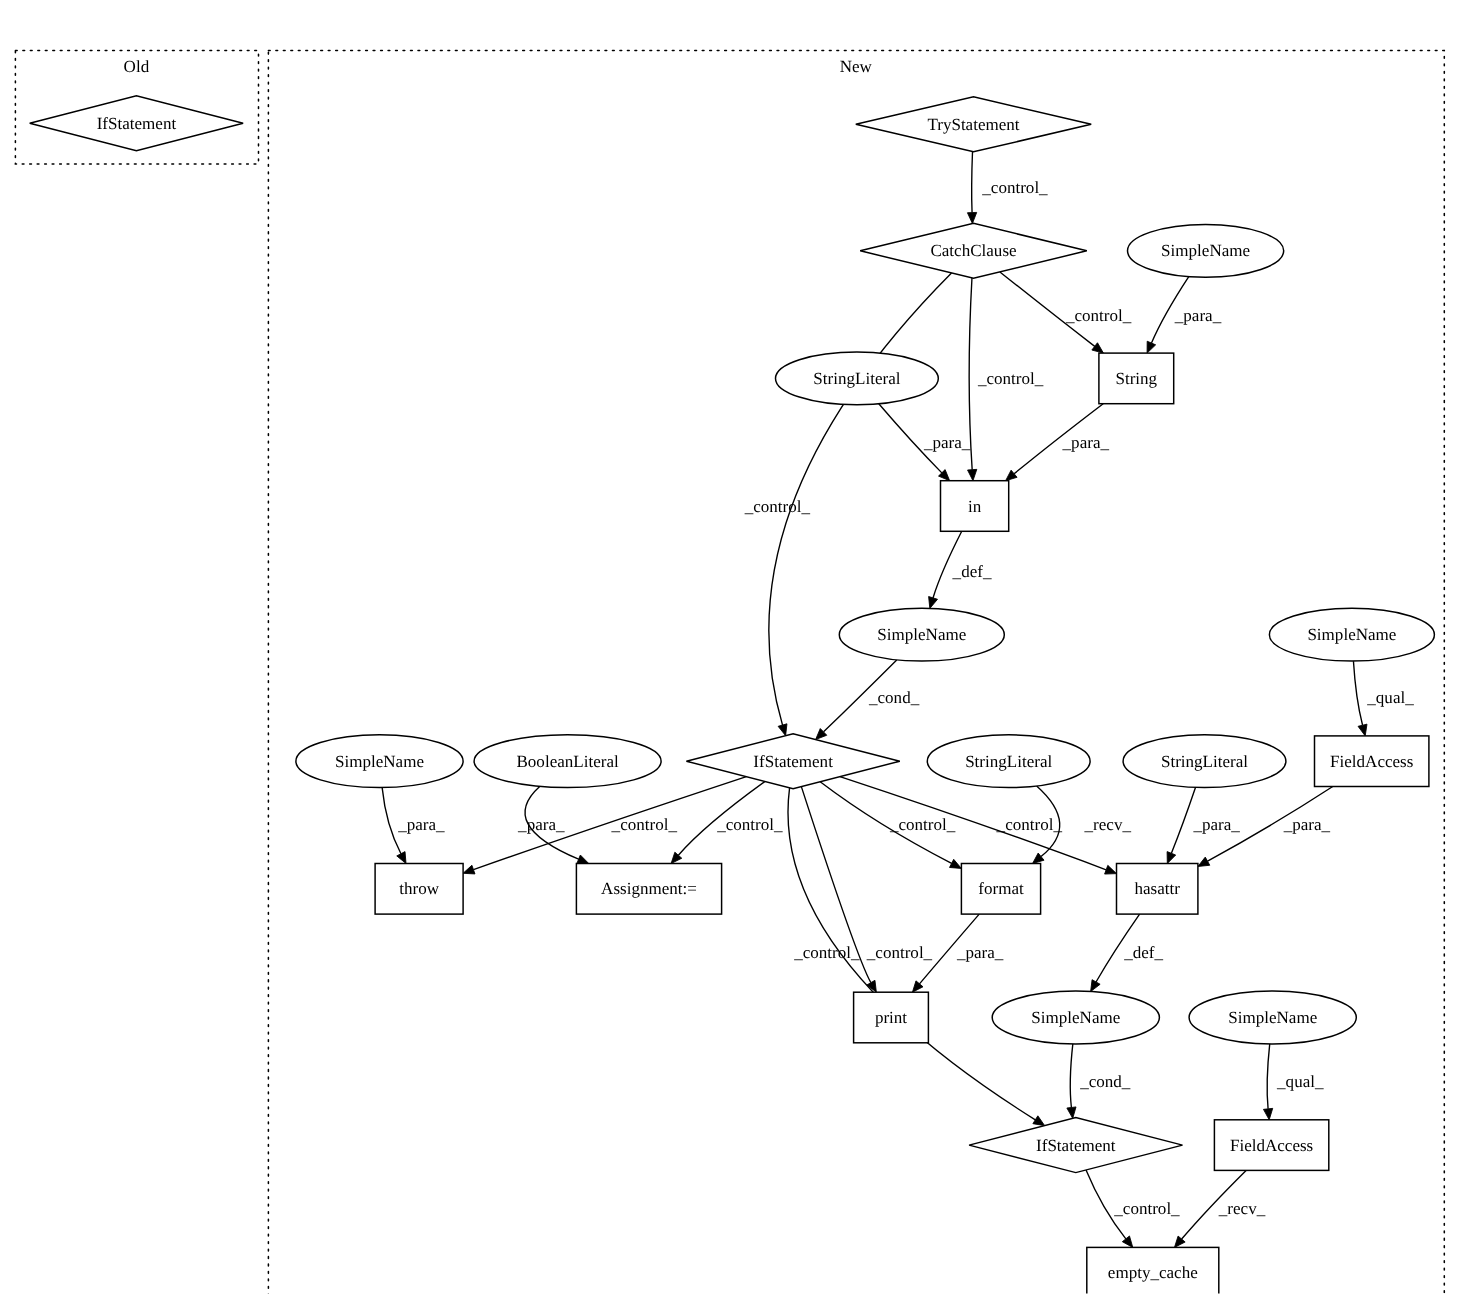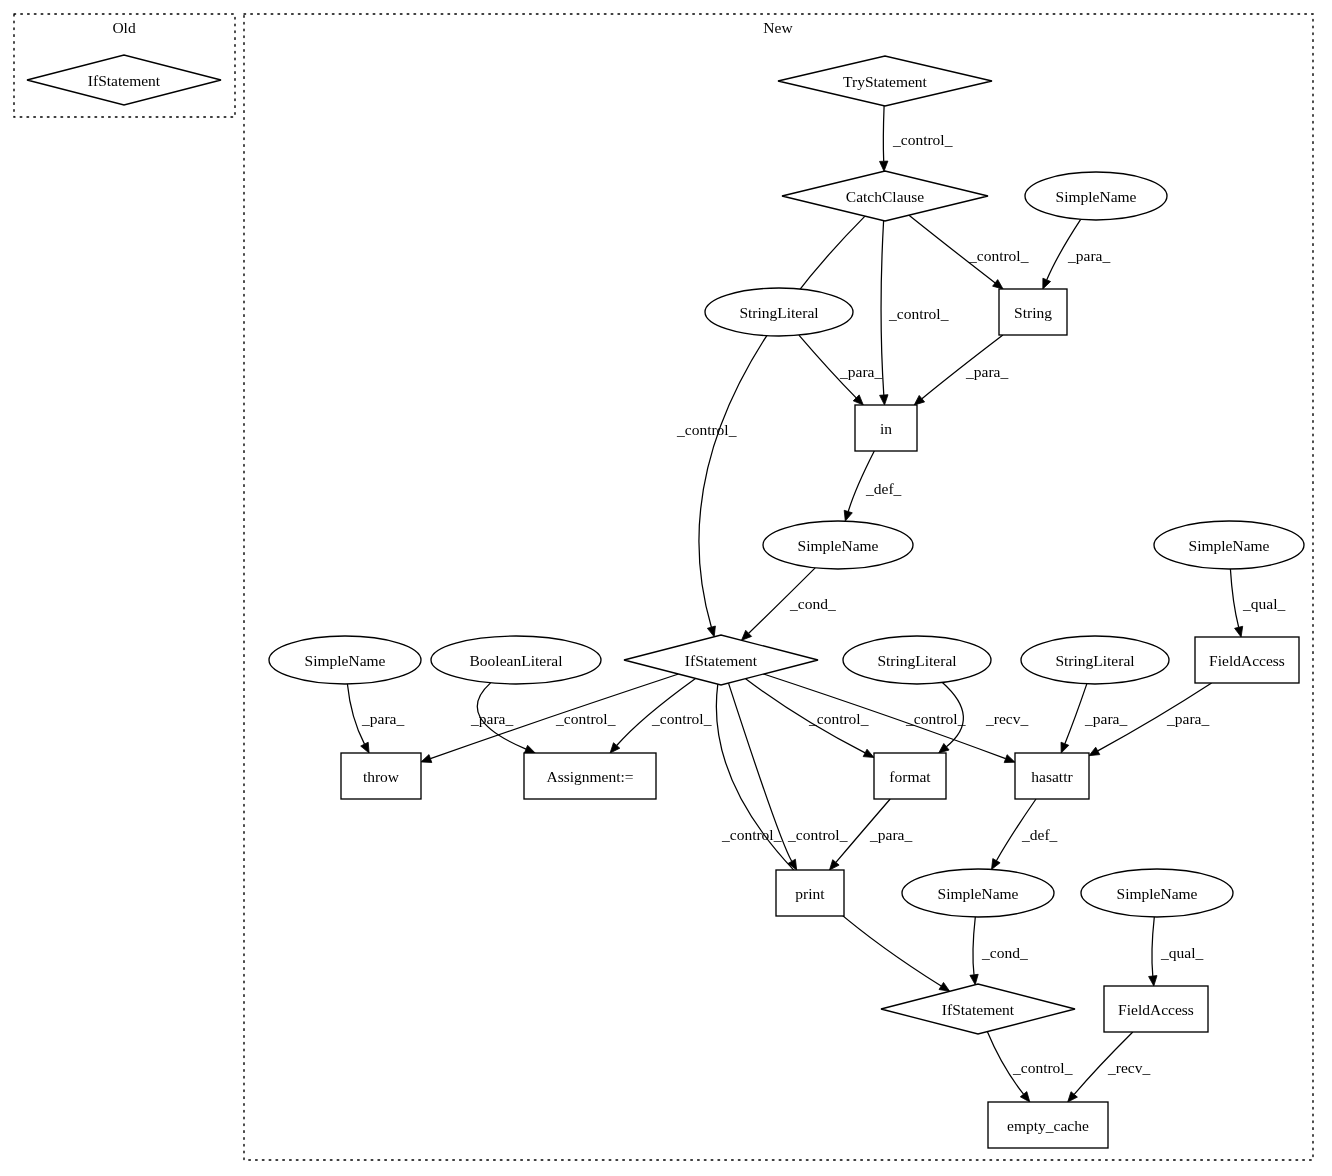--- a/index.html
+++ b/index.html
@@ -10,20 +10,21 @@
   body {
     width: 1332px;
     height: 1176px;
     font-family: "Liberation Serif", "DejaVu Serif", serif;
     overflow: hidden;
   }
   #graph-root {
     position: relative;
     width: 1332px;
     height: 945px;
+    margin-top: 32px;
   }
   svg#graph-svg {
     display: block;
     width: 1332px;
     height: 1176px;
   }
   .cluster-box {
     fill: none;
     stroke: #000000;
     stroke-width: 1.4;

